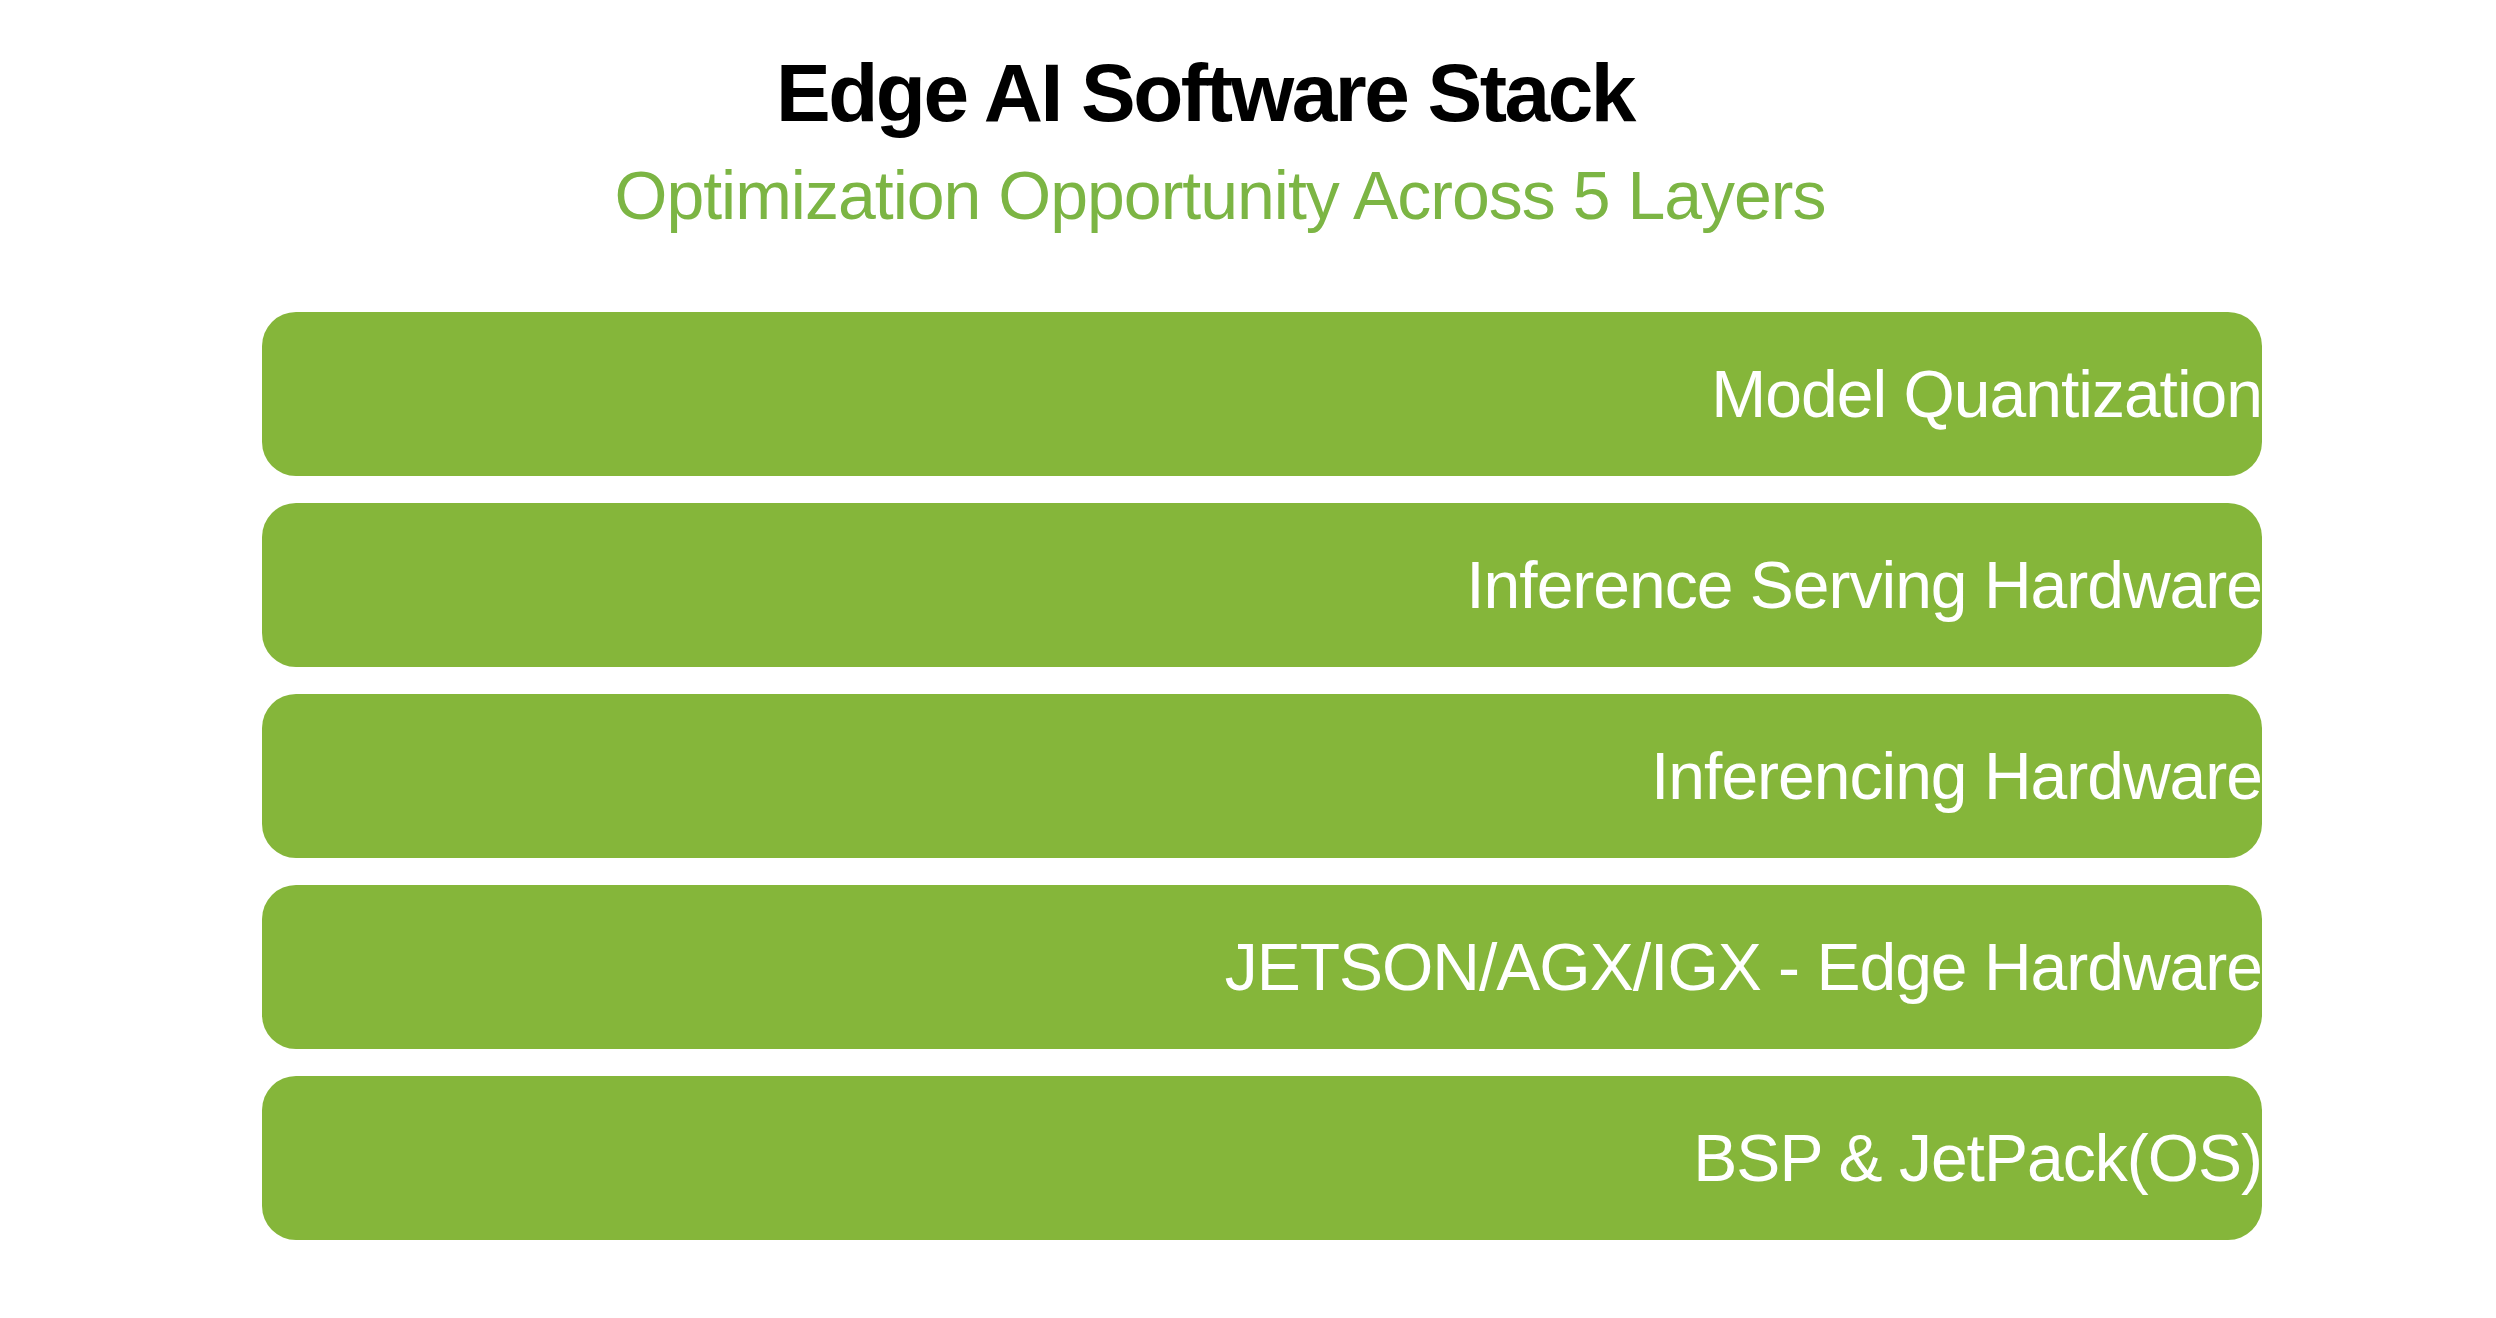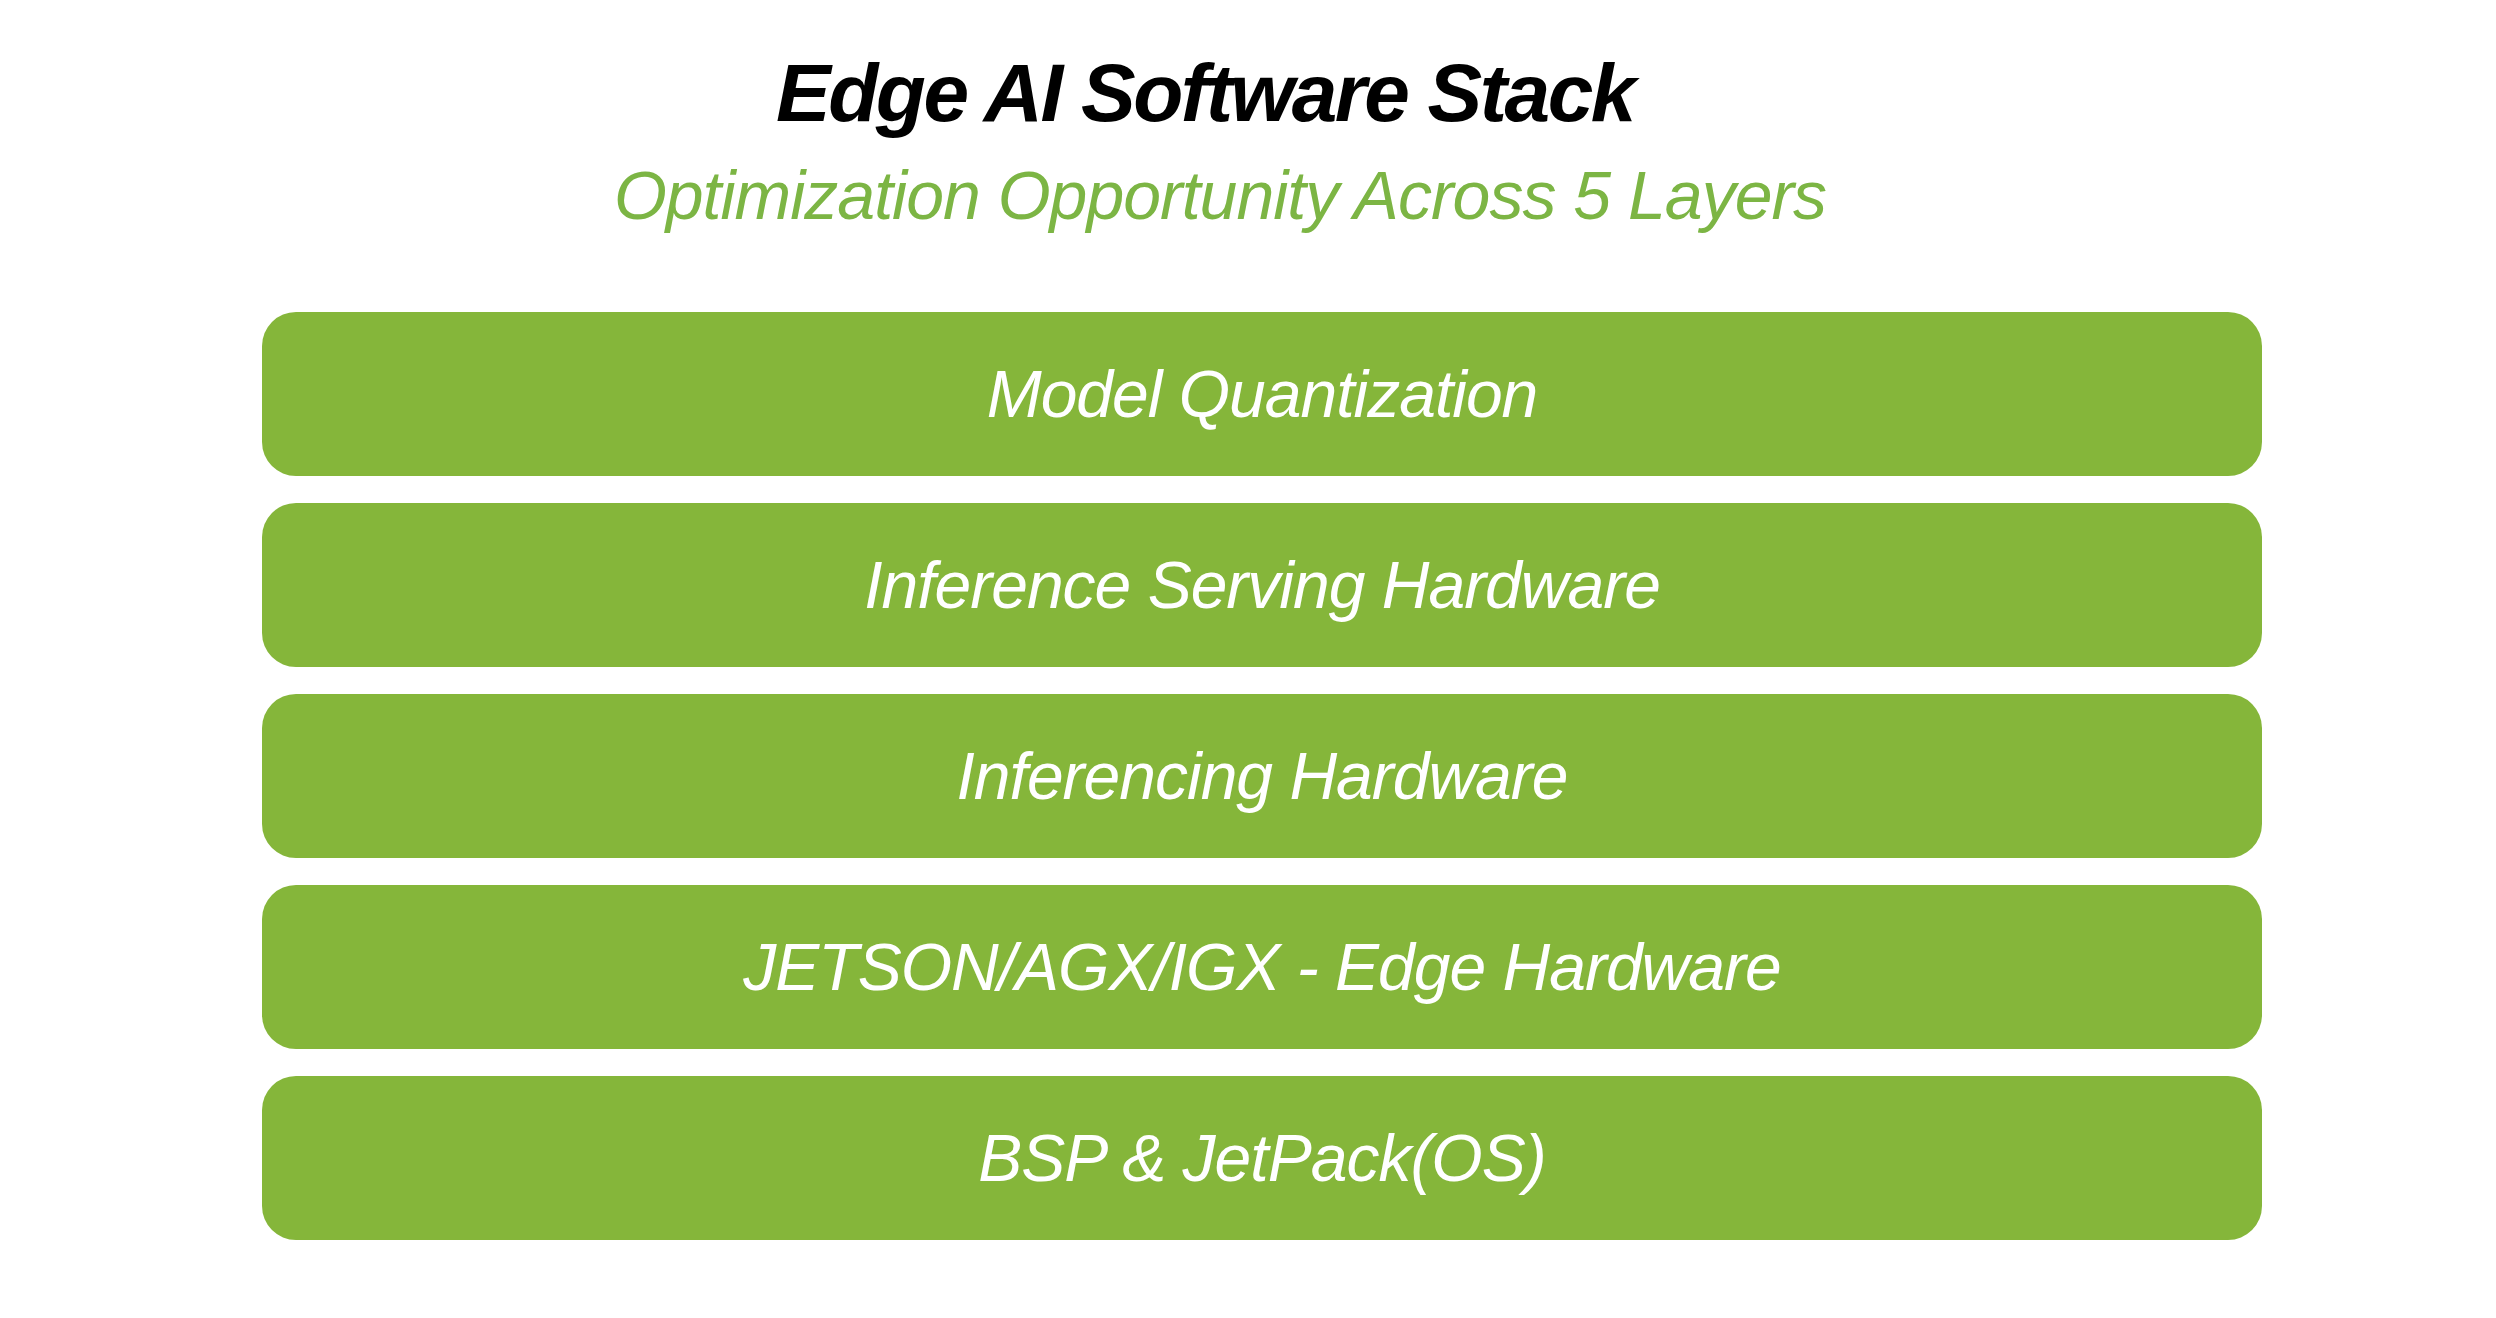--- a/index.html
+++ b/index.html
@@ -2,21 +2,21 @@
 <html style="--bar-green: #85B63A; --subtitle-green: #7CB544; --title-color: #000000; --bar-text: #FFFFFF; --background: #FFFFFF;"><head>
 <meta charset="utf-8">
 <style>
   :root {
     --bar-green: #85B63A;
     --subtitle-green: #7CB544;
     --title-color: #000000;
     --bar-text: #FFFFFF;
     --background: #FFFFFF;
   }
-  * { margin: 0; padding: 0; box-sizing: border-box; font-style: italic; }
+  * { margin: 0; padding: 0; box-sizing: border-box; }
   html, body {
     width: 2496px;
     height: 1318px;
     background: var(--background);
     font-family: "Liberation Sans", sans-serif;
     overflow: hidden;
   }
   .slide {
     position: relative;
     width: 2496px;
@@ -58,21 +58,21 @@
     flex-direction: column;
     gap: 27px;
   }
   .layer {
     height: 164px;
     width: 100%;
     background: var(--bar-green);
     border-radius: 34px;
     display: flex;
     align-items: center;
-    justify-content: center;
+    justify-content: flex-end;
   }
   .layer-label {
     color: var(--bar-text);
     font-size: 66px;
     font-weight: 400;
     letter-spacing: -1px;
     white-space: nowrap;
   }
 </style>
 </head>

